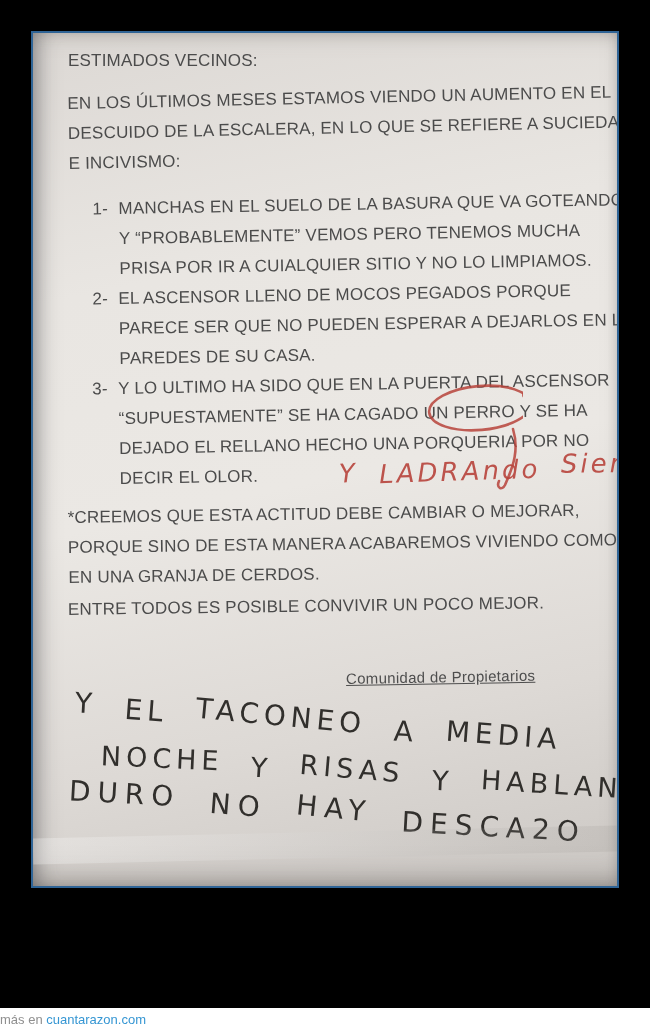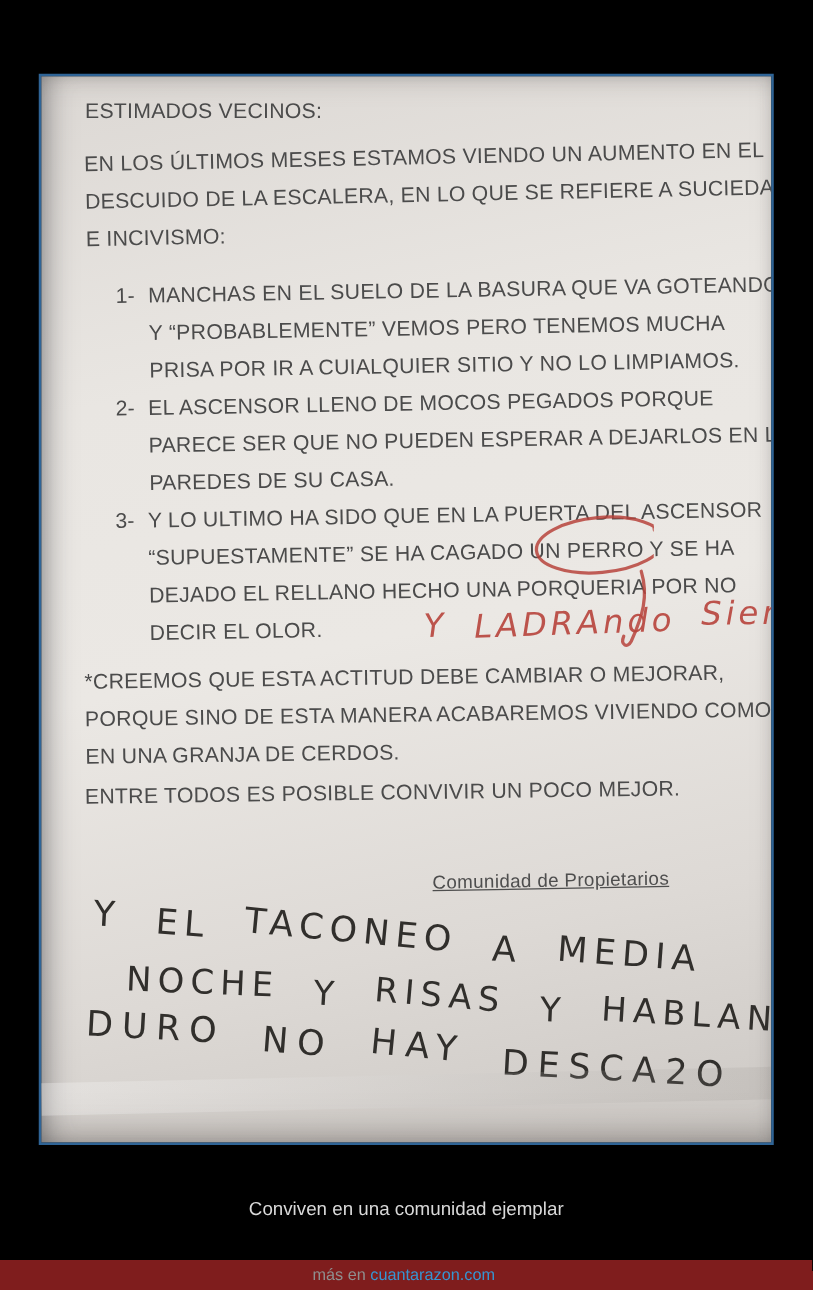--- a/index.html
+++ b/index.html
@@ -6,21 +6,21 @@
   .canvas{position:relative;width:650px;height:1032px;background:#000;overflow:hidden;
           font-family:"Liberation Sans",sans-serif;}
 
   
   .photo{position:absolute;left:31px;top:31px;width:584px;height:853px;
          border:2px solid #2f6496;overflow:hidden;
          background:linear-gradient(168deg,#dcd8d4 0%,#e9e6e2 28%,#ebe8e4 52%,#ddd9d5 78%,#ccc8c4 100%);
          box-shadow:inset 16px 0 26px -16px rgba(50,50,55,.6),
                     inset -5px 0 14px -9px rgba(70,70,75,.4),
                     inset 0 -22px 30px -18px rgba(95,90,85,.5),
-                    inset 0 16px 22px -16px rgba(125,120,115,.35);margin-top:28px;}
+                    inset 0 16px 22px -16px rgba(125,120,115,.35);}
   .photo::after{content:"";position:absolute;left:0;bottom:28px;width:100%;height:26px;
          background:linear-gradient(92deg,rgba(255,255,255,.28),rgba(120,115,110,.12));
          transform:rotate(-1.3deg);pointer-events:none;}
 
   .pline{white-space:nowrap;line-height:30px;font-size:17px;color:#4b4b4b;letter-spacing:.2px;}
   .block{position:absolute;transform-origin:left center;}
   .greeting{left:35px;top:13px;}
   .intro{left:35px;top:56px;transform:rotate(-1.2deg);}
   .item{left:86px;transform:rotate(-1deg);}
   .item .num{position:absolute;left:-26px;top:0;}
@@ -44,22 +44,22 @@
   .hw2{left:68px;top:706px;transform:rotate(3.6deg);font-size:27px;}
   .hw3{left:36px;top:740px;transform:rotate(4.4deg);letter-spacing:7px;}
 
   
   .title{position:absolute;left:0;top:913px;width:100%;text-align:center;
          font-family:"Liberation Serif",serif;font-size:38px;color:#3d87c5;letter-spacing:1px;}
   .subtitle{position:absolute;left:0;top:959px;width:100%;text-align:center;
             font-size:15px;color:#d9d9d9;}
 
   
-  .footer{position:absolute;left:0;bottom:0;width:100%;height:24px;background:#7f1d1d;
-          line-height:24px;text-align:center;padding-right:4px;box-sizing:border-box;
+  .footer{position:absolute;left:0;bottom:0;width:100%;height:24px;background:#ffffff;
+          line-height:24px;text-align:left;padding-right:4px;box-sizing:border-box;
           font-size:13px;}
   .footer .prefix{color:#8f8f8f;}
   .footer .site{color:#3596d3;}
 </style>
 </head>
 <body>
 
 <div class="canvas">
 
   <div class="photo">
@@ -112,19 +112,18 @@
       <circle cx="152" cy="22" r="3" fill="#b8443c" opacity="0.85"></circle>
     </svg>
 
     <div class="red-note"><span style="display:inline-block;transform:translateY(0.0px) rotate(-1.2deg)">Y</span> <span style="display:inline-block;transform:translateY(2.0px) rotate(0deg)">LADRAndo</span> <span style="display:inline-block;transform:translateY(-1.0px) rotate(1.2deg)">Siemp</span></div>
 
     <div class="hw hw1"><span style="display:inline-block;transform:translateY(0.0px) rotate(-1.2deg)">Y</span> <span style="display:inline-block;transform:translateY(3.0px) rotate(0deg)">EL</span> <span style="display:inline-block;transform:translateY(-1.5px) rotate(1.2deg)">TACONEO</span> <span style="display:inline-block;transform:translateY(4.8px) rotate(-1.2deg)">A</span> <span style="display:inline-block;transform:translateY(1.2px) rotate(0deg)">MEDIA</span></div>
     <div class="hw hw2"><span style="display:inline-block;transform:translateY(0.0px) rotate(-1.2deg)">NOCHE</span> <span style="display:inline-block;transform:translateY(3.0px) rotate(0deg)">Y</span> <span style="display:inline-block;transform:translateY(-1.5px) rotate(1.2deg)">RISAS</span> <span style="display:inline-block;transform:translateY(4.8px) rotate(-1.2deg)">Y</span> <span style="display:inline-block;transform:translateY(1.2px) rotate(0deg)">HABLAN</span></div>
     <div class="hw hw3"><span style="display:inline-block;transform:translateY(0.0px) rotate(-1.2deg)">DURO</span> <span style="display:inline-block;transform:translateY(3.0px) rotate(0deg)">NO</span> <span style="display:inline-block;transform:translateY(-1.5px) rotate(1.2deg)">HAY</span> <span style="display:inline-block;transform:translateY(4.8px) rotate(-1.2deg)">DESCA2O</span></div>
   </div>
 
-  <div class="subtitle">Conviven en una comunidad ejemplar</div>
 
   <div class="footer">
     <span class="prefix">más en </span><span class="site">cuantarazon.com</span>
   </div>
 
 </div>
 
 </body></html>

